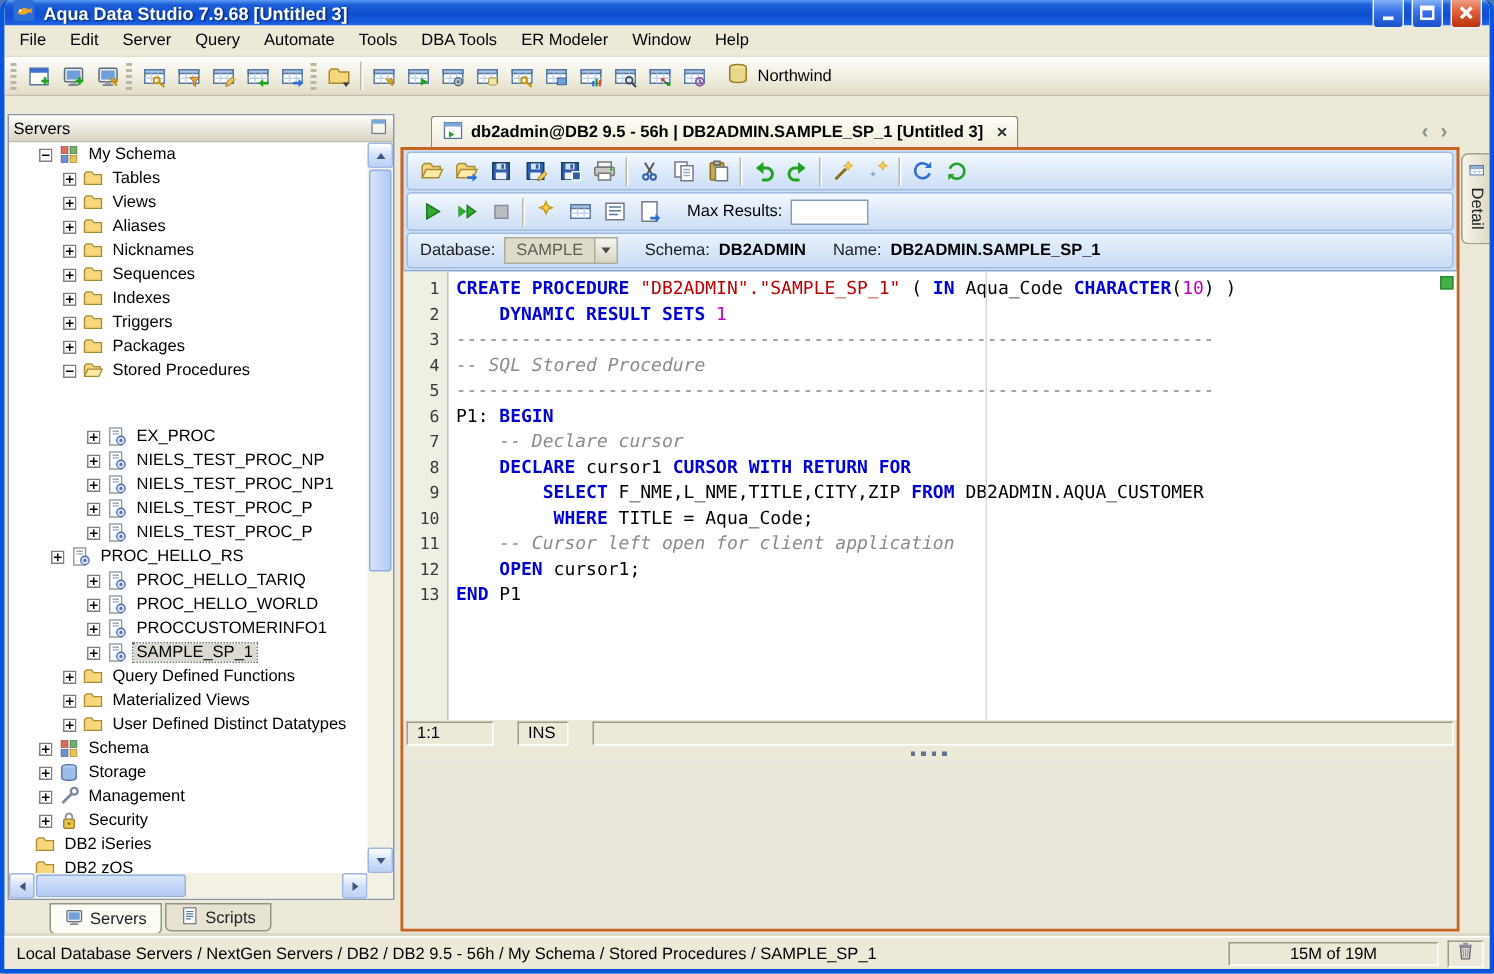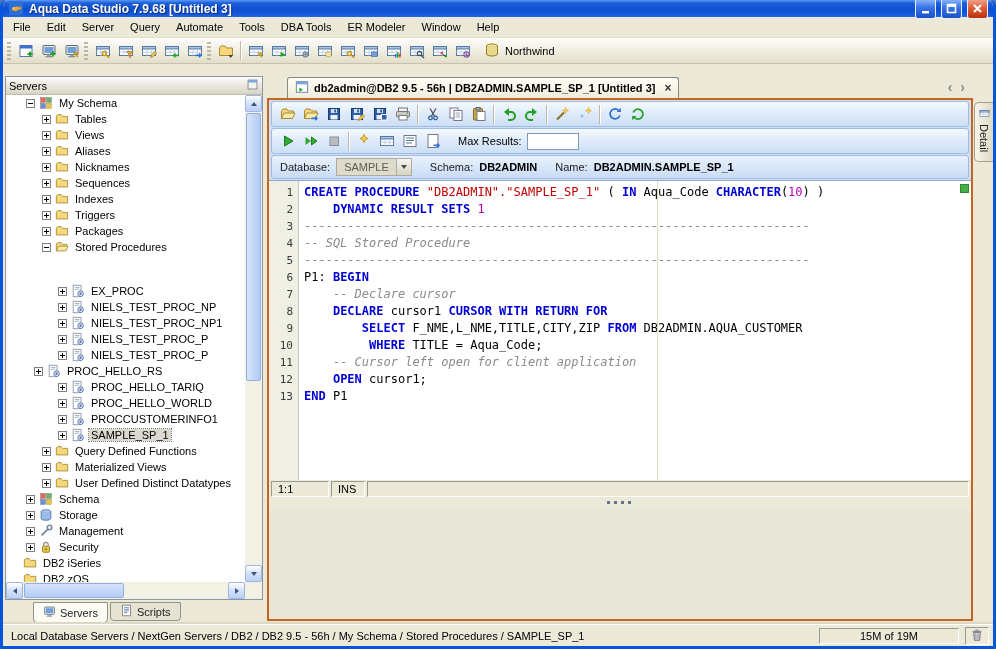--- a/index.html
+++ b/index.html
@@ -121,21 +121,21 @@
     font-family:"DejaVu Sans Mono",monospace; font-size:11px; color:#3A3A3A; }
   .code-pane { position:absolute; left:31px; right:14px; top:0; bottom:0; padding:3px 0 0 4px;
     font-family:"DejaVu Sans Mono",monospace; font-size:12px; overflow:hidden; }
   .code-line { height:17px; line-height:17px; white-space:pre; }
   .tok-k{color:#0000D4;font-weight:bold;} .tok-s{color:#C00000;} .tok-n{color:#C000C0;}
   .tok-c{color:#8A8A8A;font-style:italic;} .tok-p{color:#000;}
   .margin-line { position:absolute; left:388px; top:0; bottom:0; width:1px; background:#DADACA; }
   .err-stripe { position:absolute; right:2px; top:3px; width:9px; height:9px;
     background:#44B044; border:1px solid #2E8A2E; }
 
-  .ed-status { height:18px; flex:none; background:#ECE9D8; display:flex; gap:2px; padding:1px 2px; }
+  .ed-status { height:18px; flex:none; background:#ECE9D8; display:flex; gap:16px; padding:1px 2px; }
   .ed-cell { border:1px solid; border-color:#9C9A8C #FFF #FFF #9C9A8C; padding:0 6px;
     display:flex; align-items:center; background:#ECE9D8; }
   .ed-cell.pos{width:58px;} .ed-cell.mode{width:34px;} .ed-cell.rest{flex:1;}
 
   .splitterbar { height:9px; flex:none; background:#ECE9D8; display:flex; align-items:center;
     justify-content:center; }
   .split-dots { width:26px; height:3px;
     background:repeating-linear-gradient(90deg,#61758F 0 3px,transparent 3px 7px); }
   .results-area { height:112px; flex:none; background:#E9E6DA; }
 

